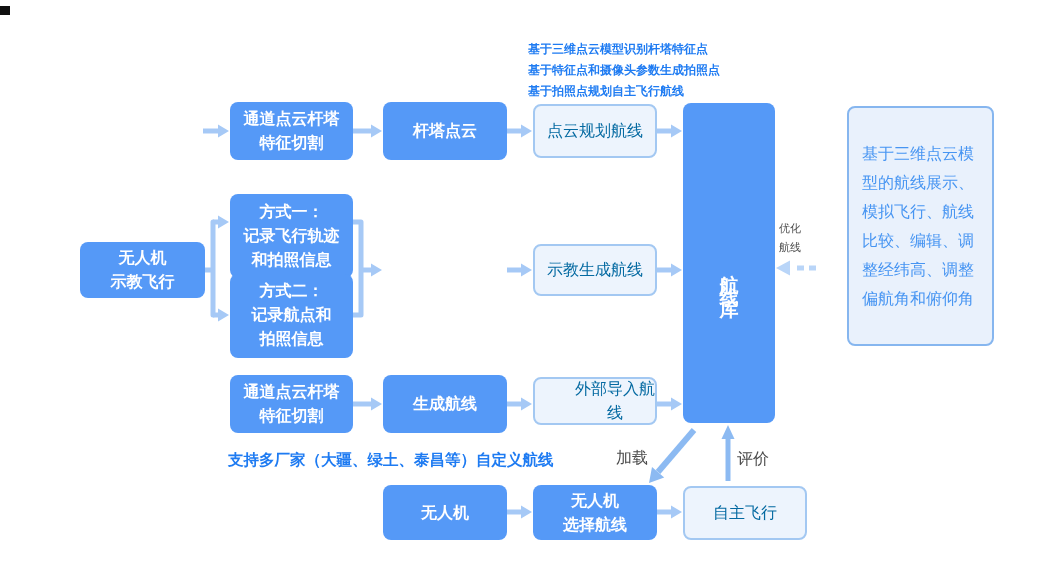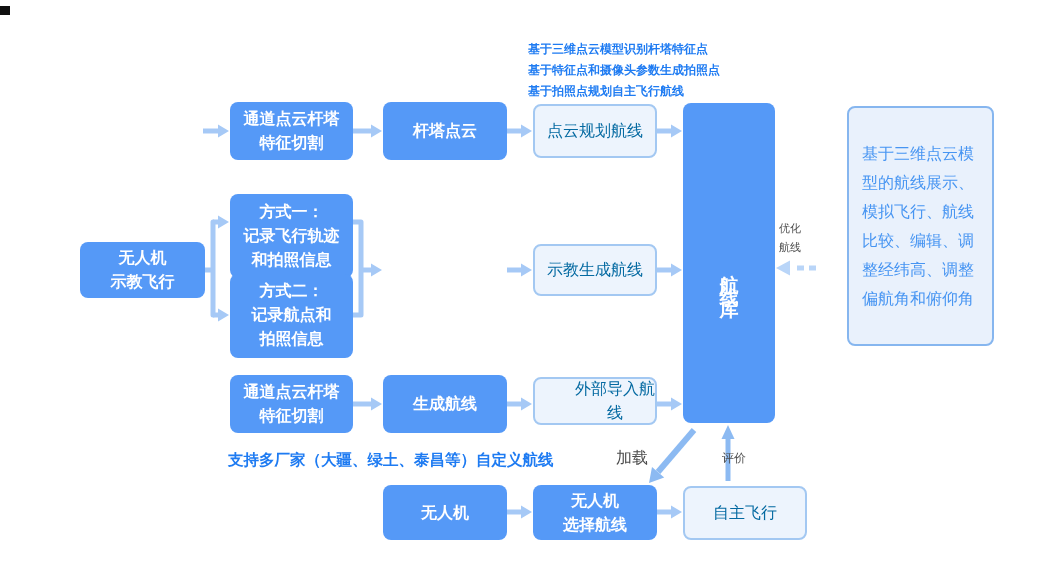--- a/index.html
+++ b/index.html
@@ -134,15 +134,15 @@
     <span class="library-text">航线库</span>
   </div>
 
   <div class="node right-panel" style="left:817px; top:106px; width:147px; height:240px;margin-left:30px;">
     <span>基于三维点云模型的航线展示、模拟飞行、航线比较、编辑、调整经纬高、调整偏航角和俯仰角</span>
   </div>
 
   <div class="edge-label" style="left:779px; top:219px;">优化
 航线</div>
   <div class="edge-label" style="left:616px; top:448px; font-size:16px;">加载</div>
-  <div class="edge-label" style="left:722px; top:449px; font-size:12px;">评价</div>
+  <div class="edge-label" style="left:737px; top:449px; font-size:16px;">评价</div>
 
 </div>
 
 </body></html>

